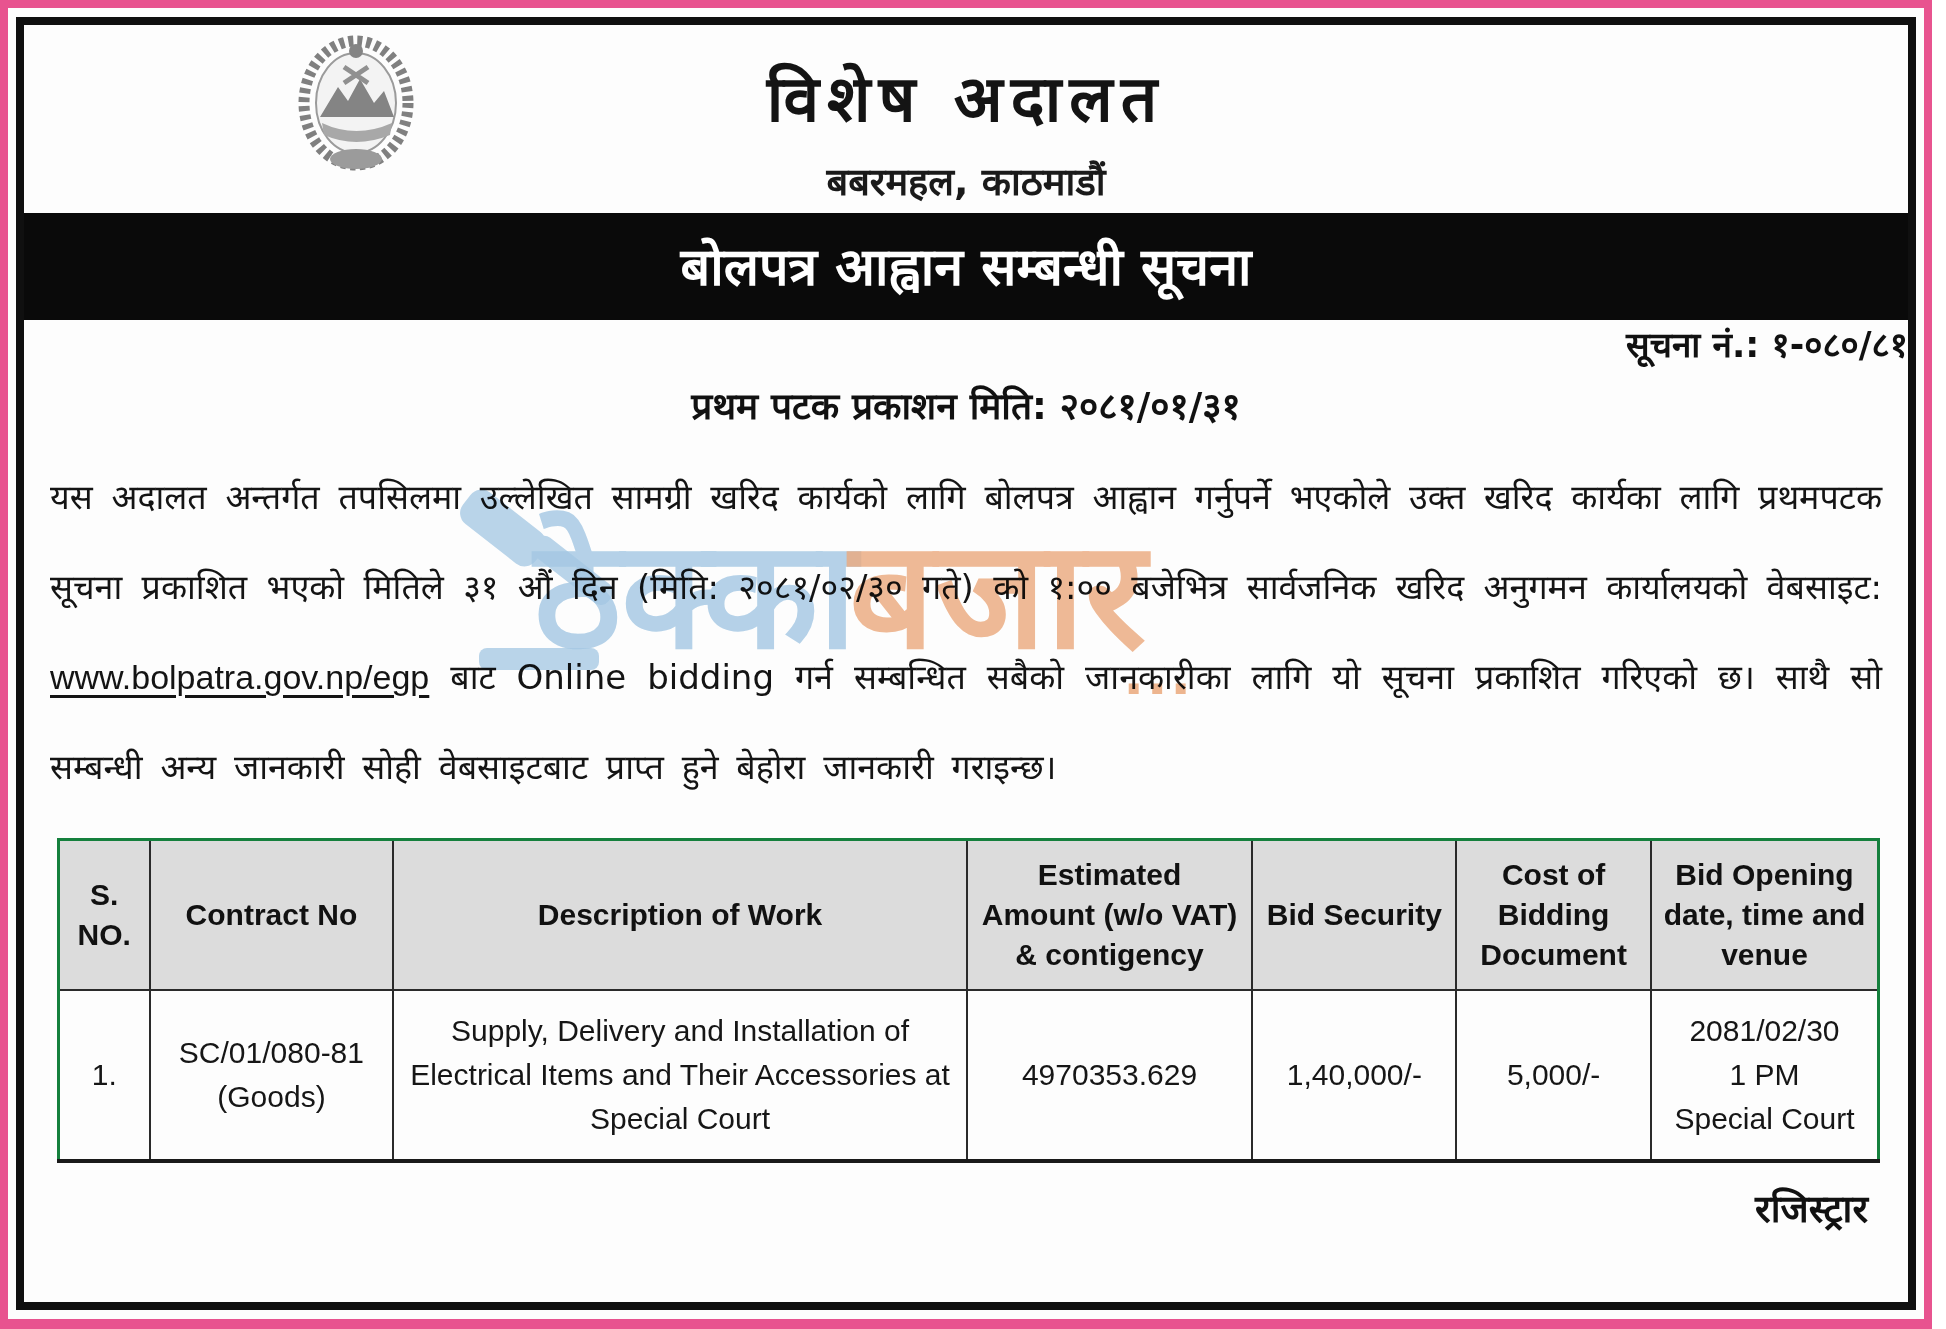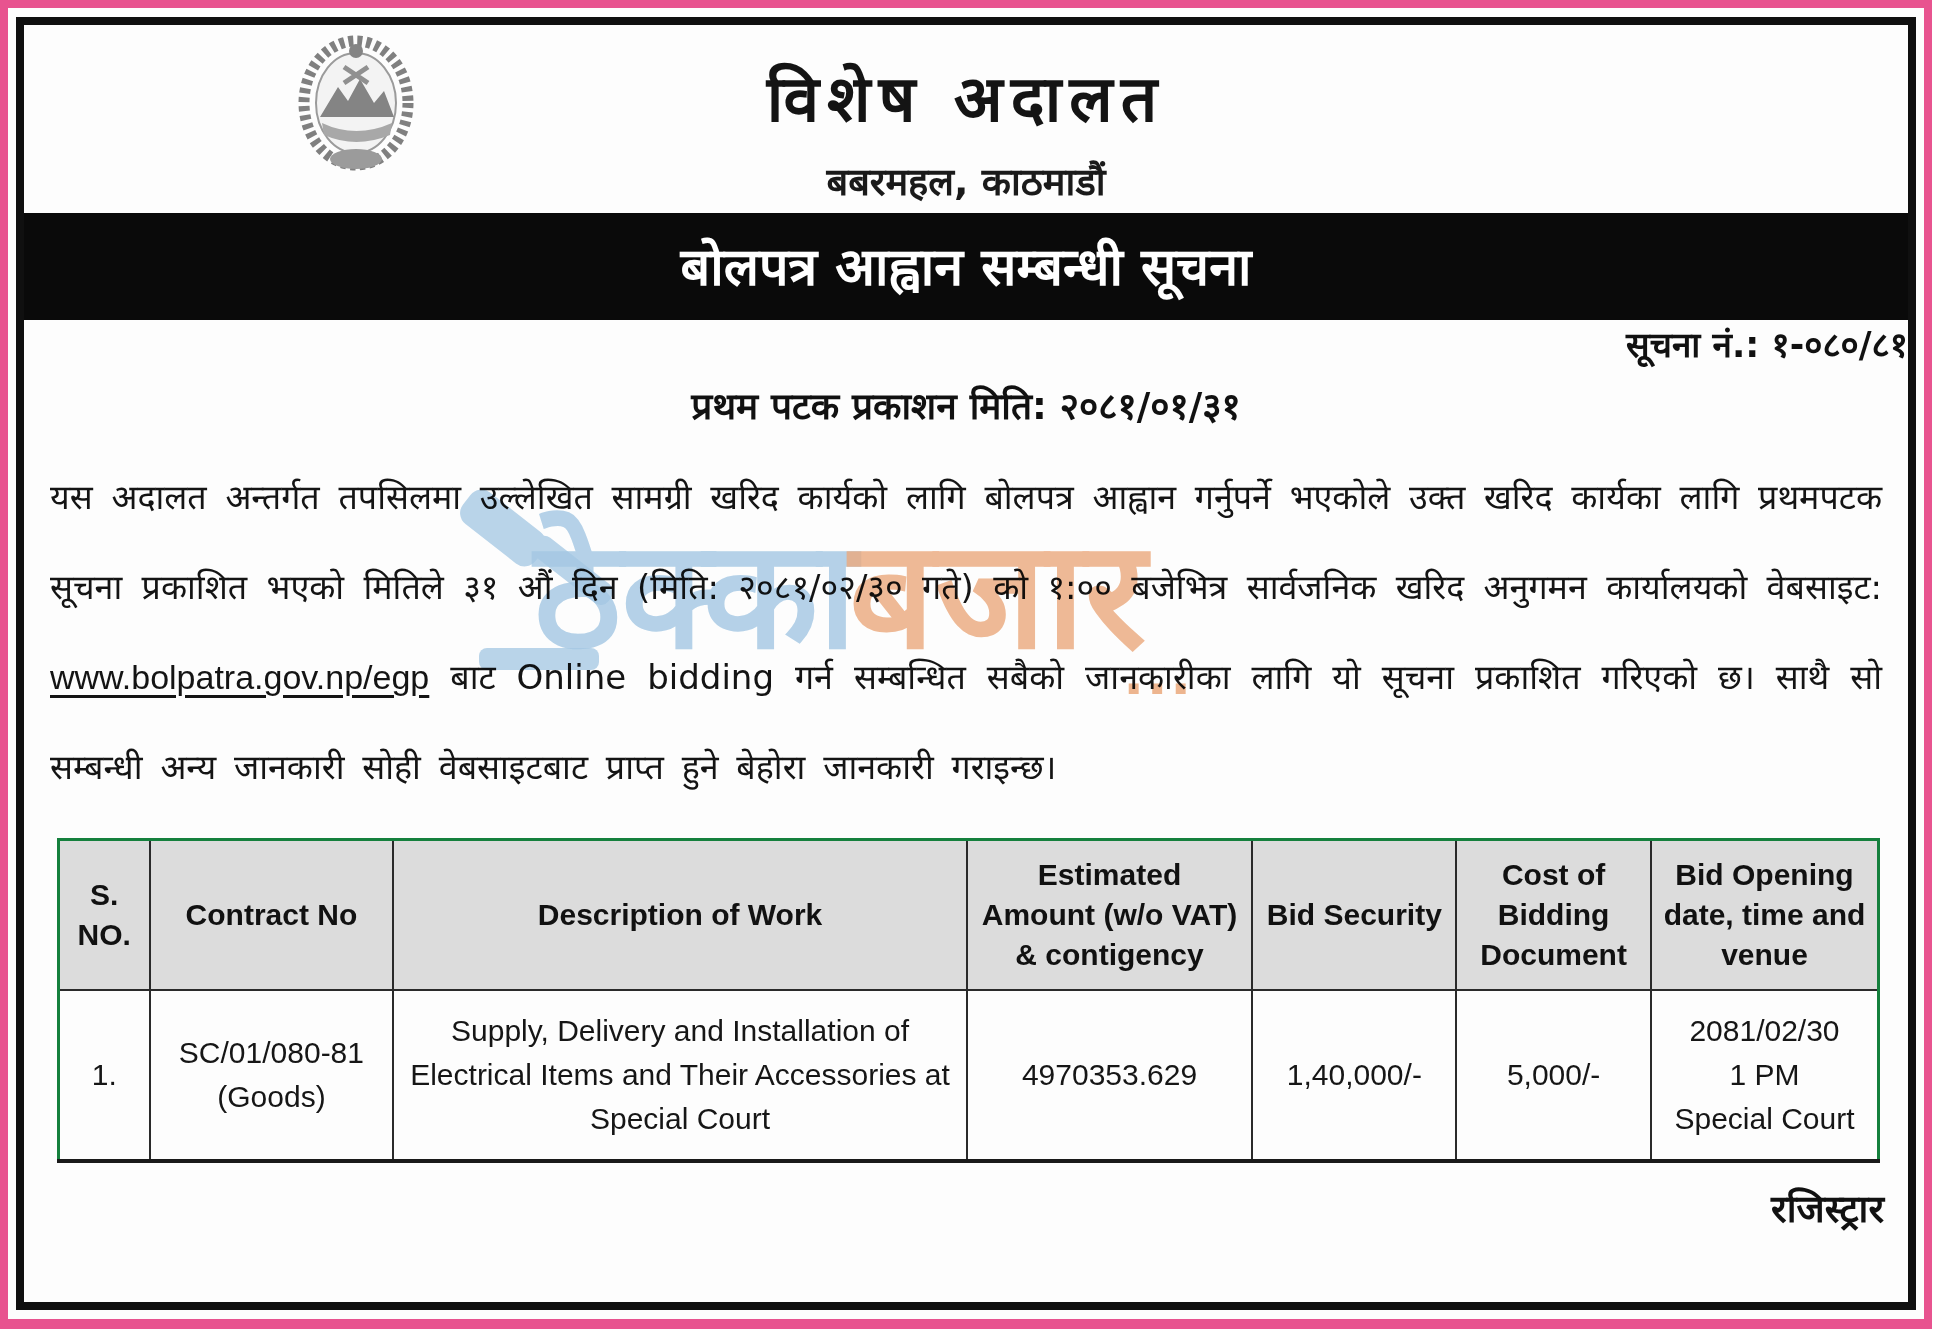--- a/index.html
+++ b/index.html
@@ -87,21 +87,21 @@
     background:#dcdcdc; font-size:30px; font-weight:bold; color:#111;
     height:128px; line-height:40px;
   }
   table.spec td {
     font-size:30px; color:#161616; height:148px; line-height:44px;
     background:#fdfdfd;
   }
   table.spec { border-bottom:4px solid #1a1a1a; }
   .pre { white-space:pre-line; }
   .signature {
-    margin:18px 24px 0 0; text-align:right;
+    margin:18px 40px 0 0; text-align:right;
     font-size:38px; font-weight:bold; color:#111;
     font-family:"DejaVu Sans","Liberation Serif",sans-serif;
   }
   
   .watermark {
     position:absolute; left:415px; top:455px; width:760px; height:250px;
     pointer-events:none; mix-blend-mode:multiply; z-index:5;
     display:flex; align-items:flex-end;
   }
   .wm-gavel { position:absolute; left:0; top:0; width:190px; height:200px; opacity:.75; }

